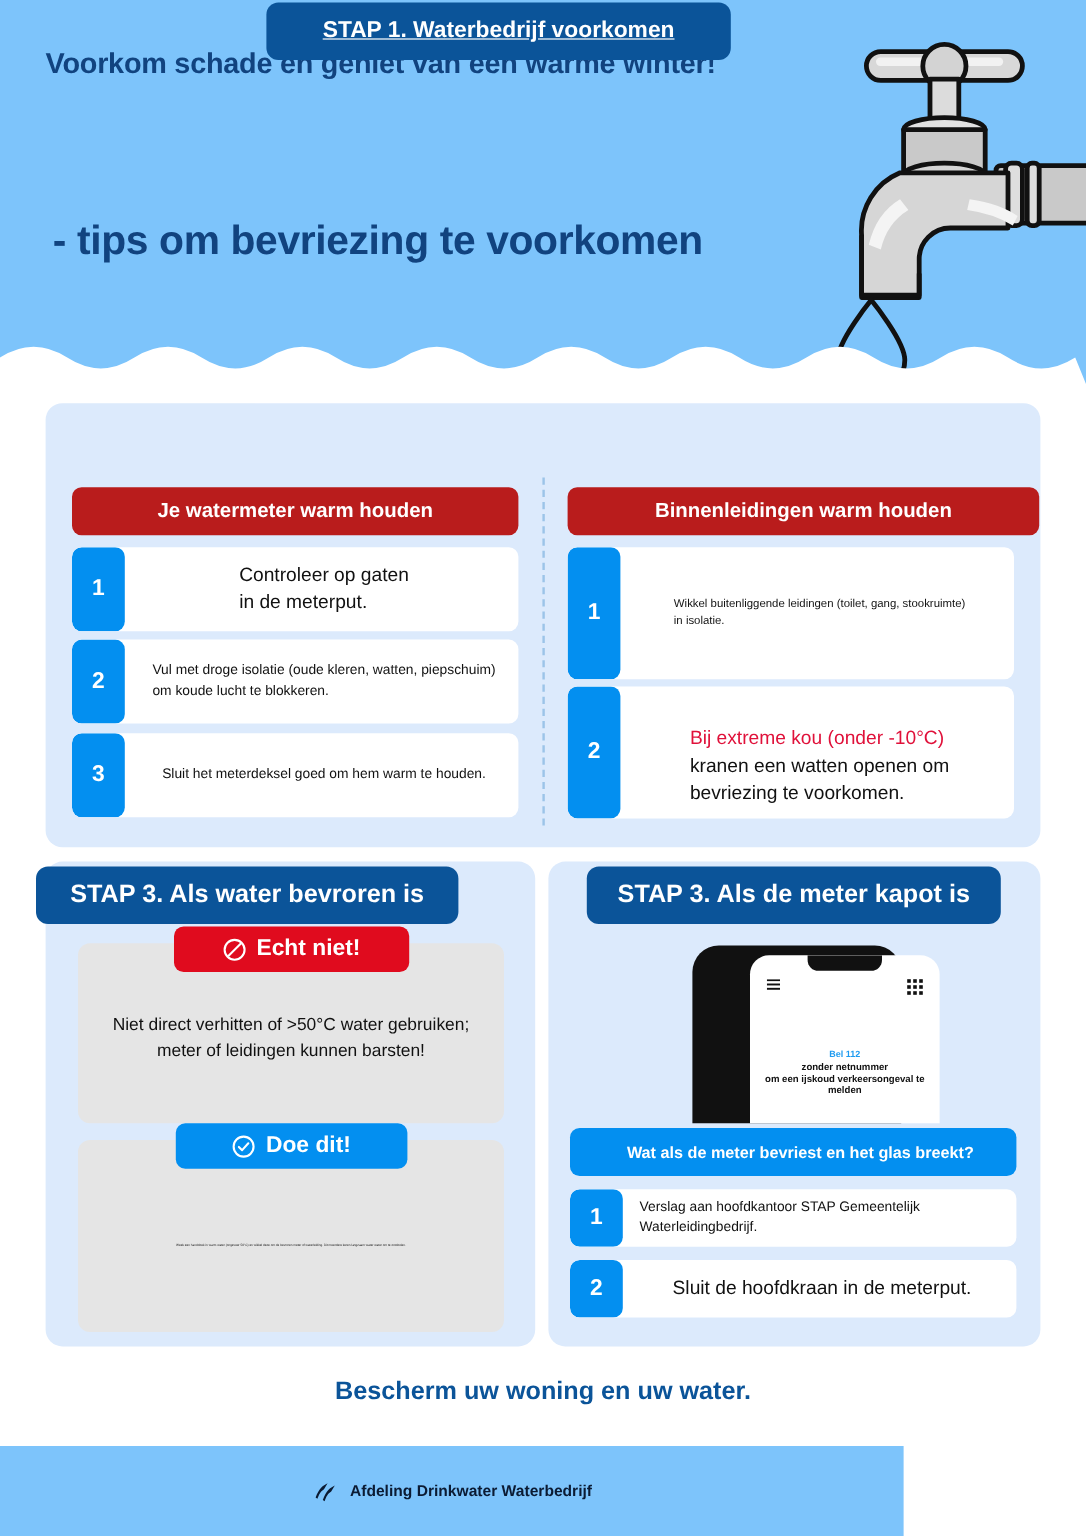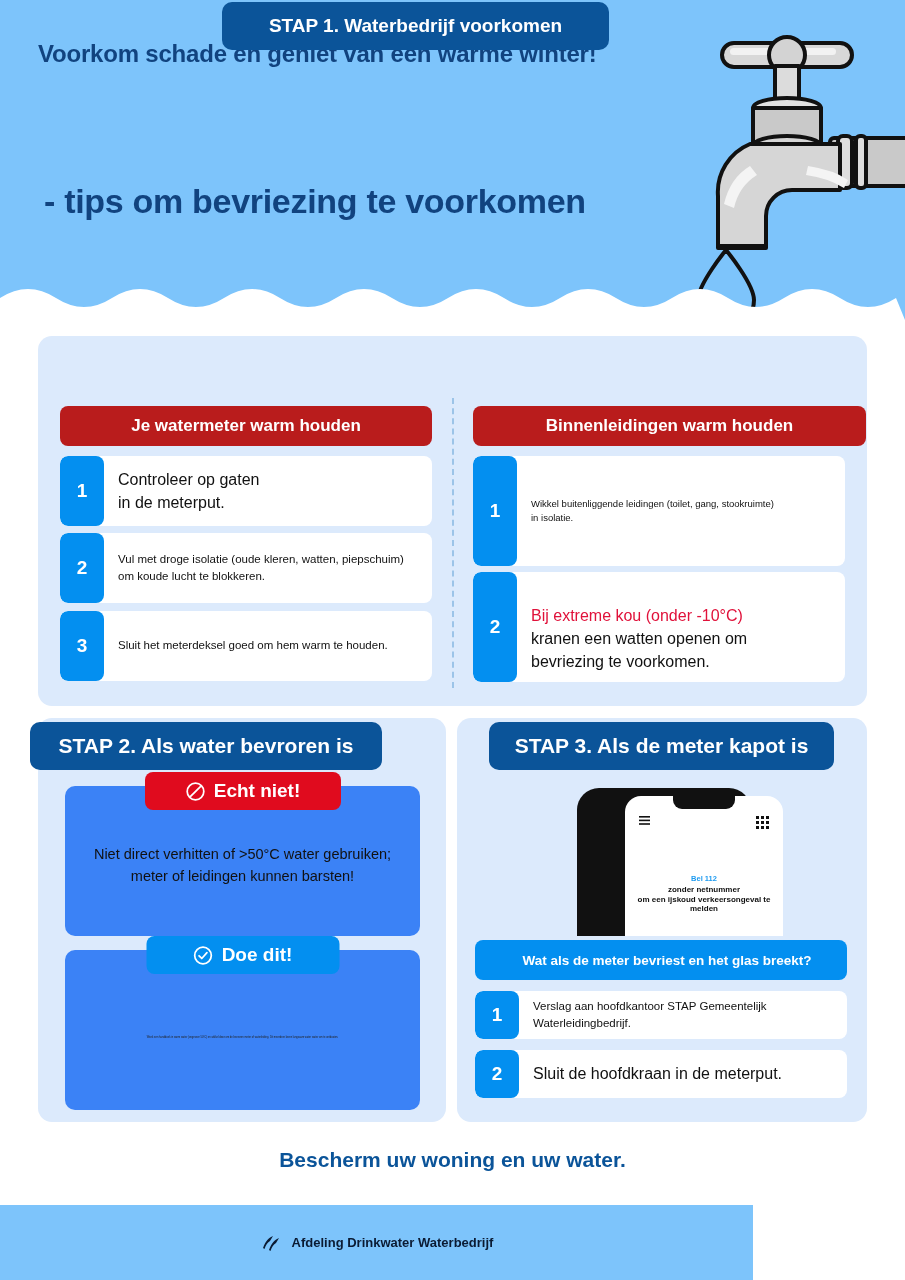--- a/index.html
+++ b/index.html
@@ -48,21 +48,21 @@
   #panel-step3 { left:457px; top:718px; width:410px; height:404px; }
 
   .step-banner {
     background:#0b5499;
     color:#ffffff;
     border-radius:10px;
     font-weight:bold;
     display:flex; align-items:center; justify-content:center;
     position:absolute;
   }
-  #banner-step1 { left:222px; top:2px; width:387px; height:48px; font-size:19px; }
+  #banner-step1 { left:222px; top:2px; width:387px; height:48px; font-size:19px;text-decoration:underline; }
   #banner-step2 { left:30px; top:722px; width:352px; height:48px; font-size:21px; }
   #banner-step3 { left:489px; top:722px; width:345px; height:48px; font-size:21px; }
 
   .col-head {
     position:absolute;
     background:#b91c1c; color:#fff; font-weight:bold;
     border-radius:8px; font-size:17px;
     display:flex; align-items:center; justify-content:center;
   }
   #head-left  { left:60px;  top:406px; width:372px; height:40px; }
@@ -85,37 +85,38 @@
     width:44px; flex:0 0 44px;
     background:#038ff0; color:#fff;
     border-radius:8px;
     font-weight:bold; font-size:19px;
     display:flex; align-items:center; justify-content:center;
   }
   .item .body {
     flex:1; display:flex; align-items:center;
     padding:6px 10px 6px 14px;
     color:#111;
+    justify-content:center;
   }
   .txt-lg { font-size:16px; line-height:1.45; }
   .txt-sm { font-size:9.5px; line-height:1.5; }
   .txt-md { font-size:11.5px; line-height:1.5; }
   .red-line { color:#e0113a; display:block; font-size:16px; }
 
   
   #i-l1 { left:60px; top:456px; width:372px; height:70px; }
   #i-l2 { left:60px; top:533px; width:372px; height:70px; }
   #i-l3 { left:60px; top:611px; width:372px; height:70px; }
   
   #i-r1 { left:473px; top:456px; width:372px; height:110px; }
   #i-r2 { left:473px; top:572px; width:372px; height:110px; }
 
   
   .card {
-    position:absolute; background:#3b82f6; border-radius:10px;
+    position:absolute; background:#e5e5e5; border-radius:10px;
   }
   #card-dont { left:65px; top:786px; width:355px; height:150px; }
   #card-do   { left:65px; top:950px; width:355px; height:160px; }
 
   .pill {
     position:absolute; left:50%; transform:translateX(-50%);
     height:38px; border-radius:8px;
     display:flex; align-items:center; justify-content:center; gap:8px;
     color:#fff; font-weight:bold; font-size:19px;
   }
@@ -265,21 +266,21 @@
   <div class="num">2</div>
   <div class="body">
     <span class="txt-lg" style="white-space:pre-line">
       <span class="red-line">Bij extreme kou (onder -10°C)</span><span> kranen een watten openen om
 bevriezing te voorkomen.</span>
     </span>
   </div>
 </div>
 
 <div class="panel" id="panel-step2"></div>
-<div class="step-banner" id="banner-step2">STAP 2. Als water bevroren is</div>
+<div class="step-banner" id="banner-step2">STAP 3. Als water bevroren is</div>
 
 <div class="card" id="card-dont">
   <div class="pill" id="pill-dont">
     <svg width="21" height="21" viewBox="0 0 24 24">
       <circle cx="12" cy="12" r="9.5" fill="none" stroke="#fff" stroke-width="2"></circle>
       <line x1="5.8" y1="18.2" x2="18.2" y2="5.8" stroke="#fff" stroke-width="2"></line>
     </svg>
     <span>Echt niet!</span>
   </div>
   <div class="card-text" style="white-space:pre-line">Niet direct verhitten of &gt;50°C water gebruiken;

